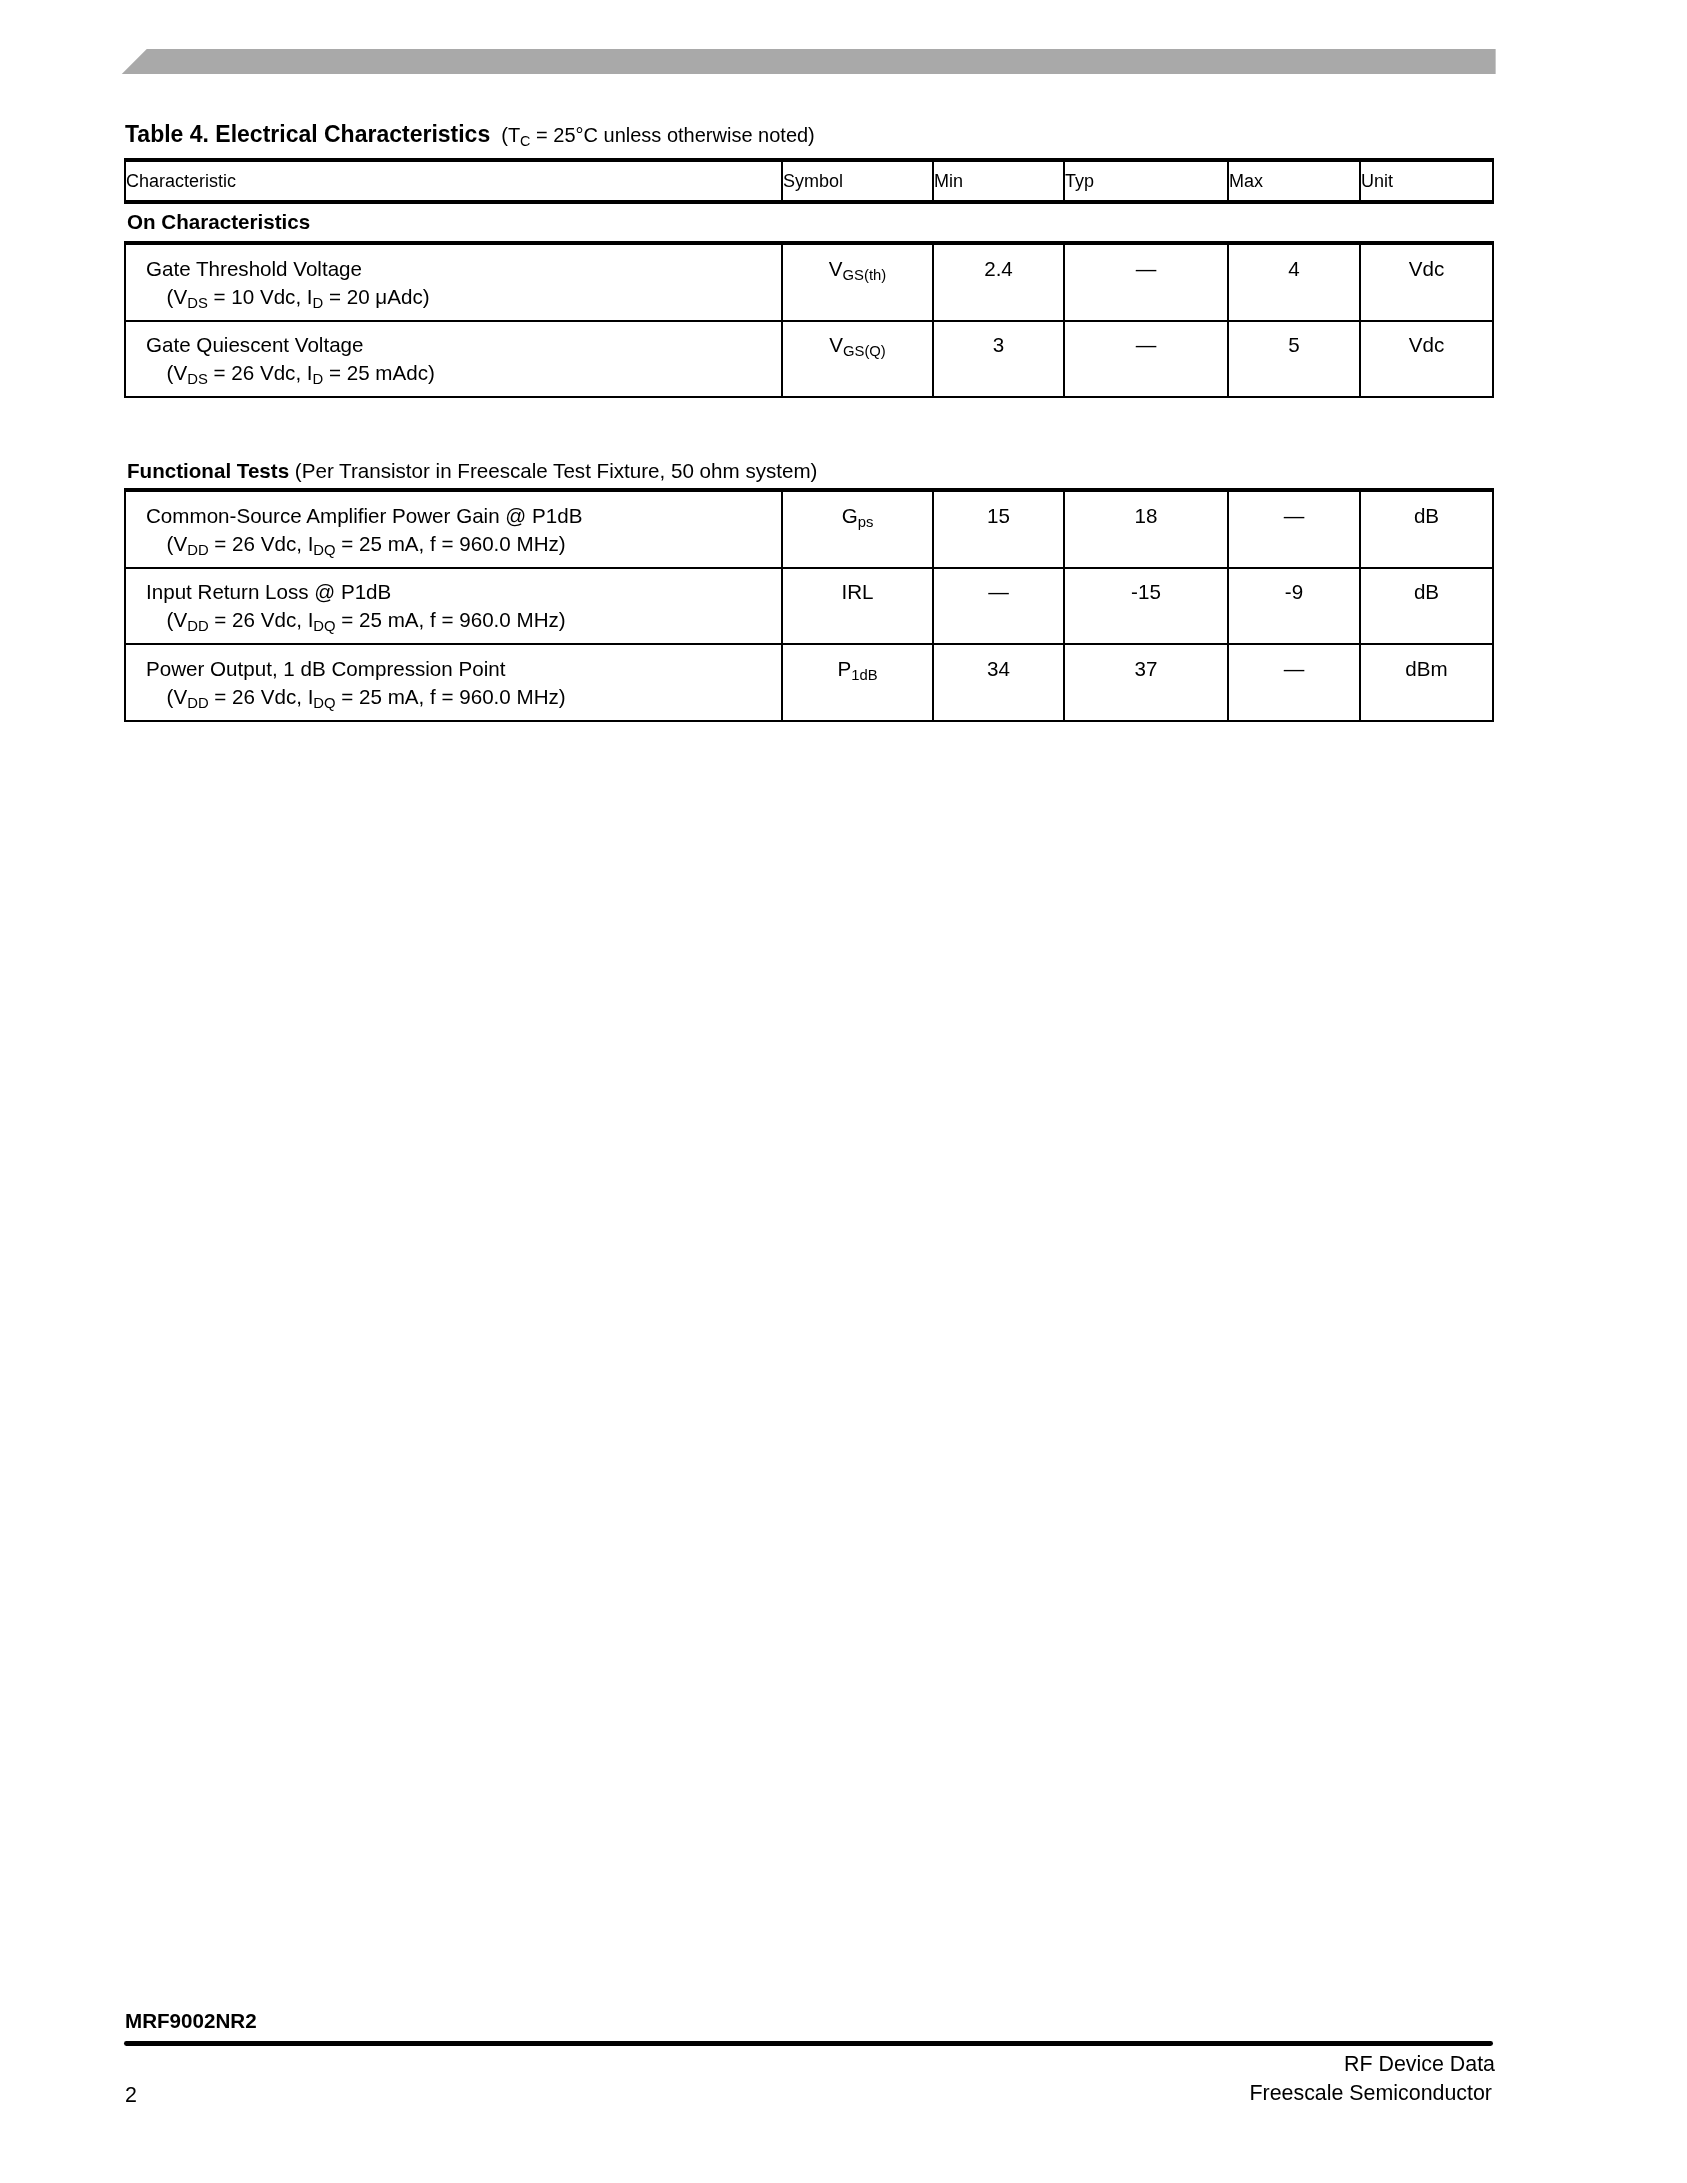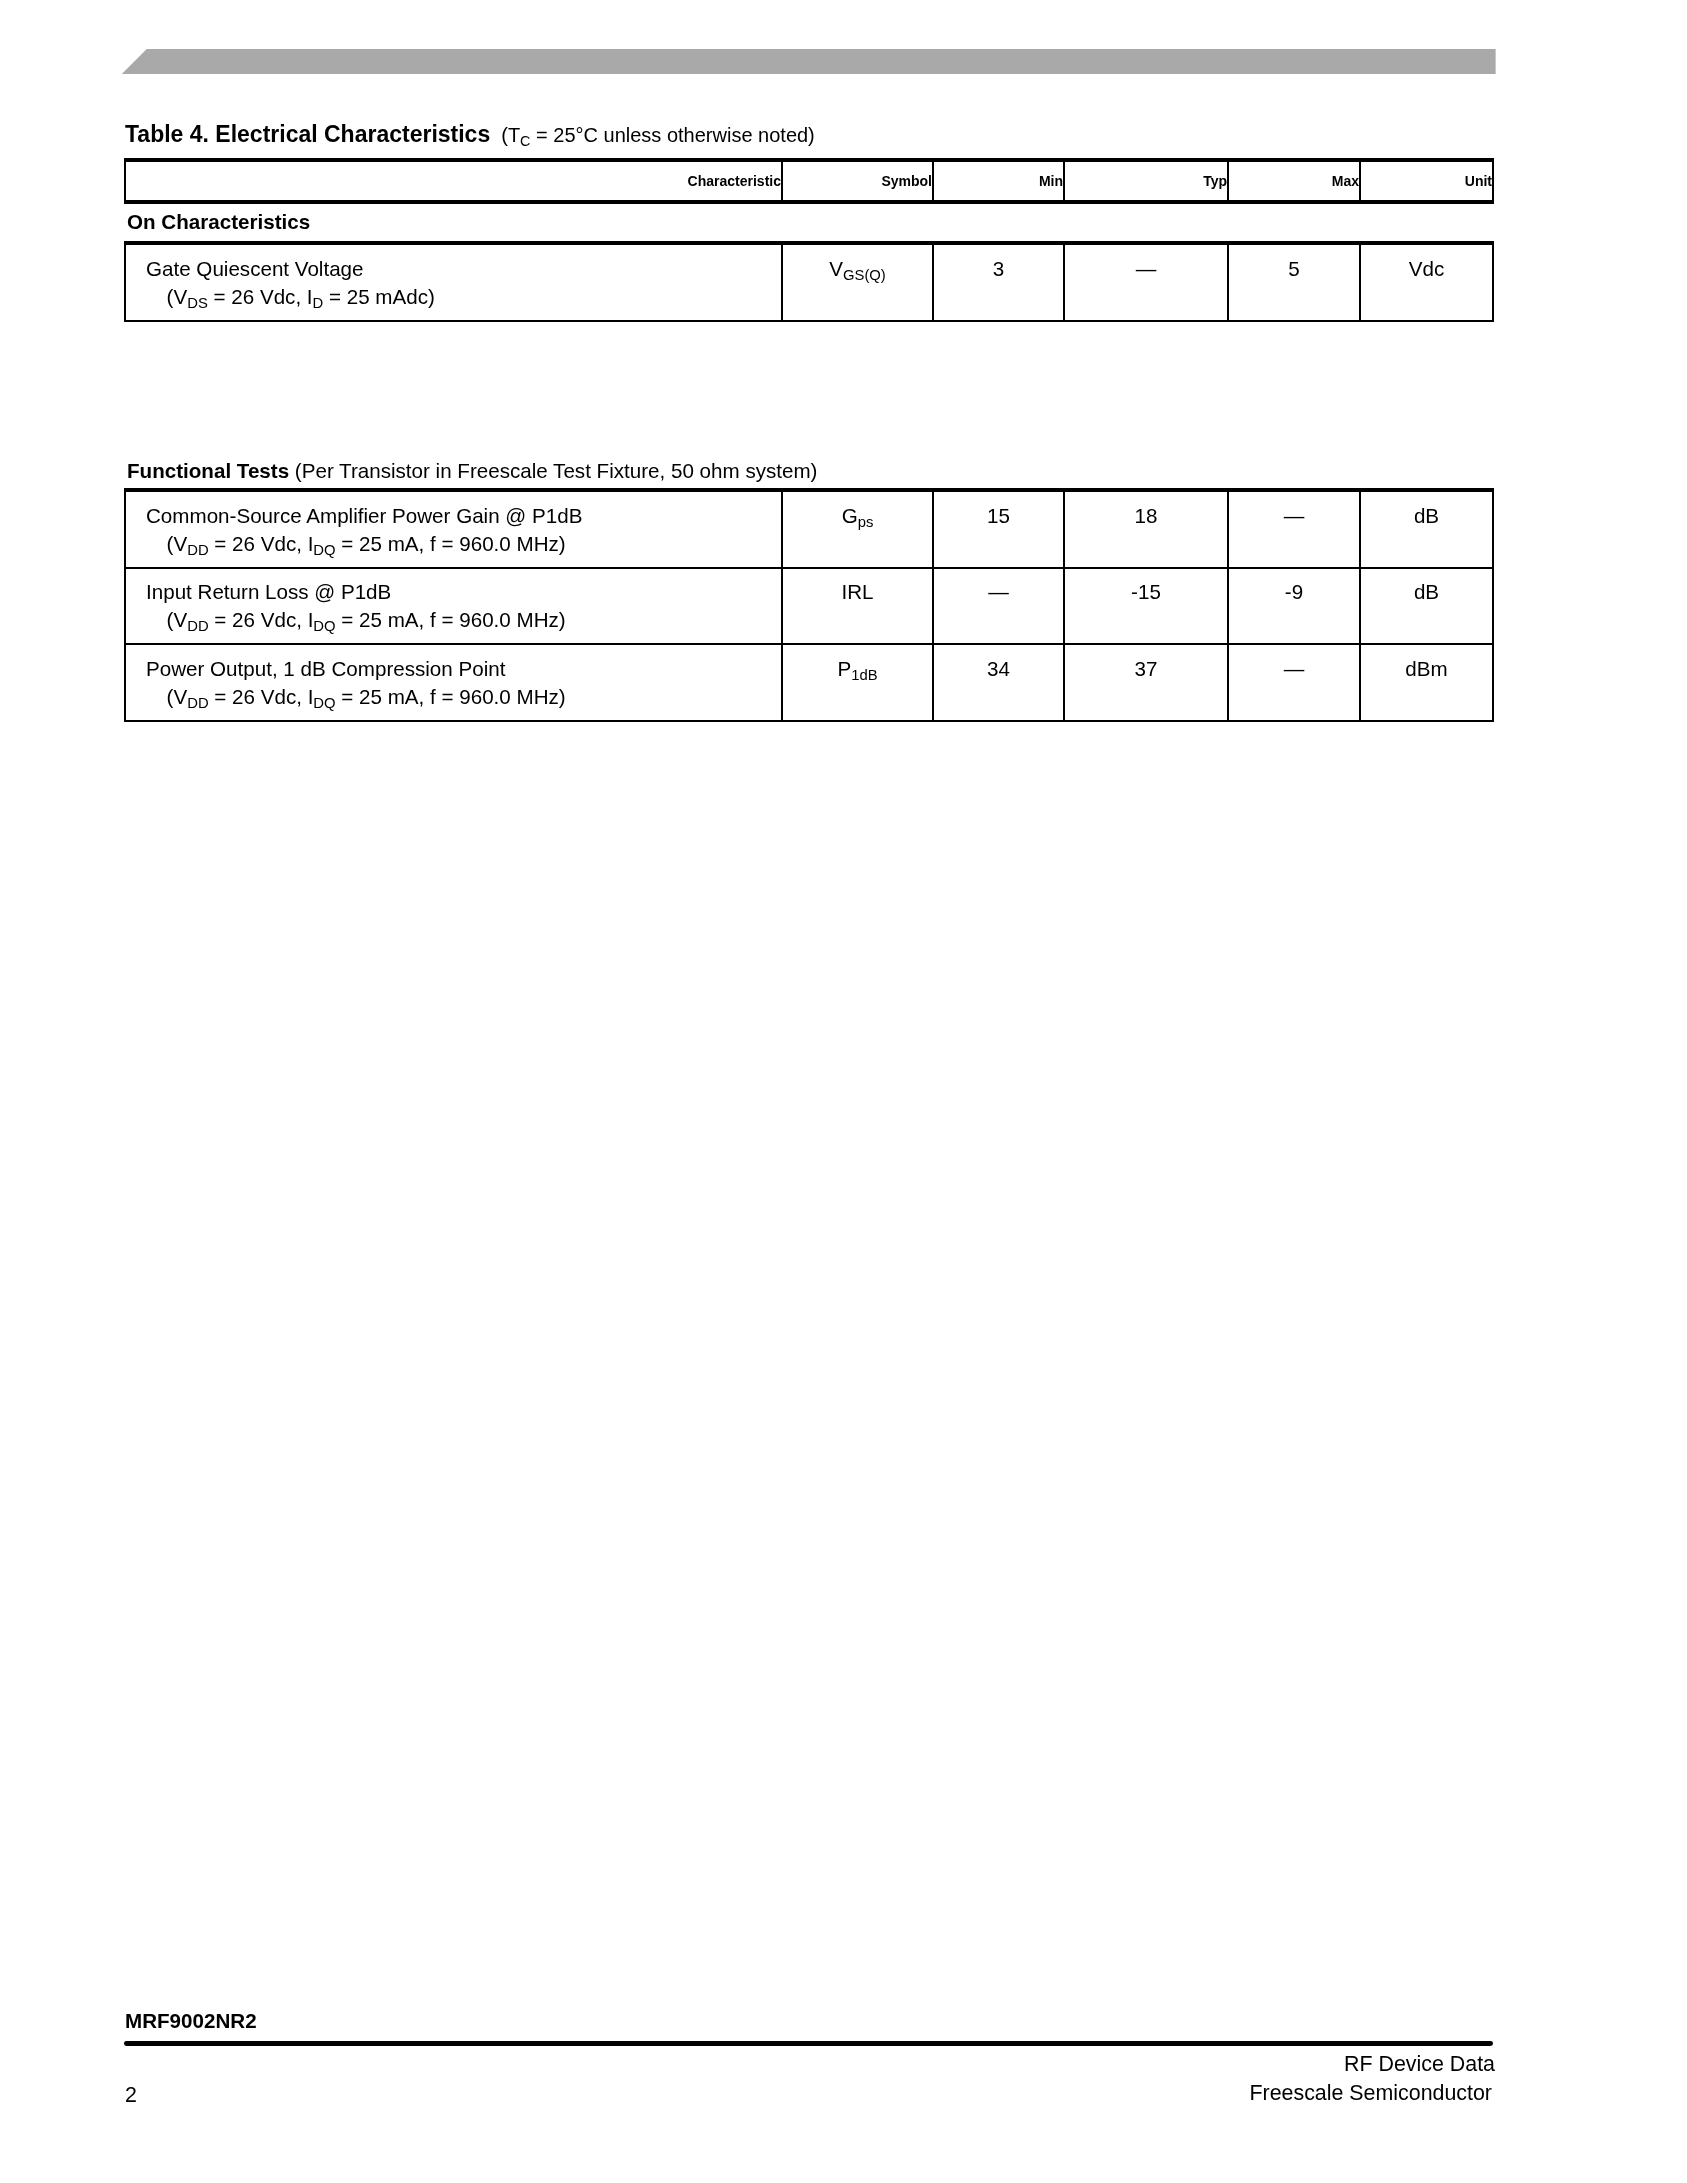--- a/index.html
+++ b/index.html
@@ -8,21 +8,21 @@
   .topbar { position:absolute; left:121px; top:49px; width:1375px; height:25.4px; }
   .topbar svg { display:block; }
   .title { position:absolute; left:125px; top:121px; font-size:23px; white-space:nowrap; }
   .title b { font-weight:bold; }
   .title .cond { font-size:20px; margin-left:11px; }
   sub { font-size:0.72em; vertical-align:-0.28em; line-height:0; }
   table.t { position:absolute; left:124px; border-collapse:collapse; width:1366px; table-layout:fixed; }
   table.t td, table.t th { border:2.4px solid #000; padding:0; }
   table.t col.c1 { width:657px; } table.t col.c2 { width:151px; } table.t col.c3 { width:131px; }
   table.t col.c4 { width:164px; } table.t col.c5 { width:132px; } table.t col.c6 { width:133px; }
-  .hdr th { height:38px; font-size:14px; font-weight:bold; text-align:right; vertical-align:middle; }
+  .hdr th { height:38px; font-size:18px; font-weight:normal; text-align:left; vertical-align:middle; }
   .hdr { border-top:4px solid #000; border-bottom:4px solid #000; }
   table.t tr.r td { height:65px; vertical-align:top; font-size:20.6px; }
   td.char { padding:9.5px 0 0 20px !important; line-height:28px; }
   td.char .l2 { padding-left:20.6px; display:block; }
   td.cen { text-align:center; padding-top:9.5px !important; line-height:28px; }
   .sect { position:absolute; left:127px; font-size:20.6px; white-space:nowrap; }
   .sect b { font-weight:bold; }
   table.body1 { top:241px; border-top:4px solid #000; }
   table.body2 { top:488px; border-top:4px solid #000;padding-left:44px; }
   .footer-part { position:absolute; left:125px; top:2009px; font-size:20.6px; font-weight:bold; }
@@ -72,20 +72,28 @@
   <colgroup>
       <col class="c1">
       <col class="c2">
       <col class="c3">
       <col class="c4">
       <col class="c5">
       <col class="c6">
     </colgroup>
   <tbody class="rows">
       <tr class="r">
+        <td class="char"><span>Gate Threshold Voltage</span><span class="l2"><span>(V</span><sub>DS</sub><span> = 10 Vdc, I</span><sub>D</sub><span> = 20 μAdc)</span></span></td>
+        <td class="cen"><span>V</span><sub>GS(th)</sub></td>
+        <td class="cen">2.4</td>
+        <td class="cen">—</td>
+        <td class="cen">4</td>
+        <td class="cen">Vdc</td>
+      </tr>
+      <tr class="r">
         <td class="char"><span>Gate Quiescent Voltage</span><span class="l2"><span>(V</span><sub>DS</sub><span> = 26 Vdc, I</span><sub>D</sub><span> = 25 mAdc)</span></span></td>
         <td class="cen"><span>V</span><sub>GS(Q)</sub></td>
         <td class="cen">3</td>
         <td class="cen">—</td>
         <td class="cen">5</td>
         <td class="cen">Vdc</td>
       </tr>
     </tbody>
 </table>
 

